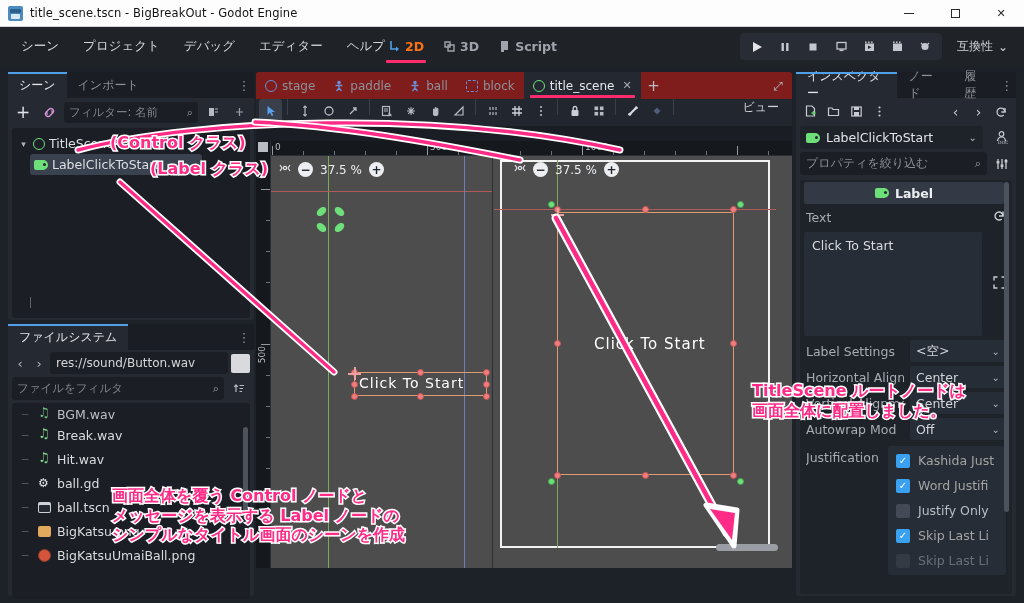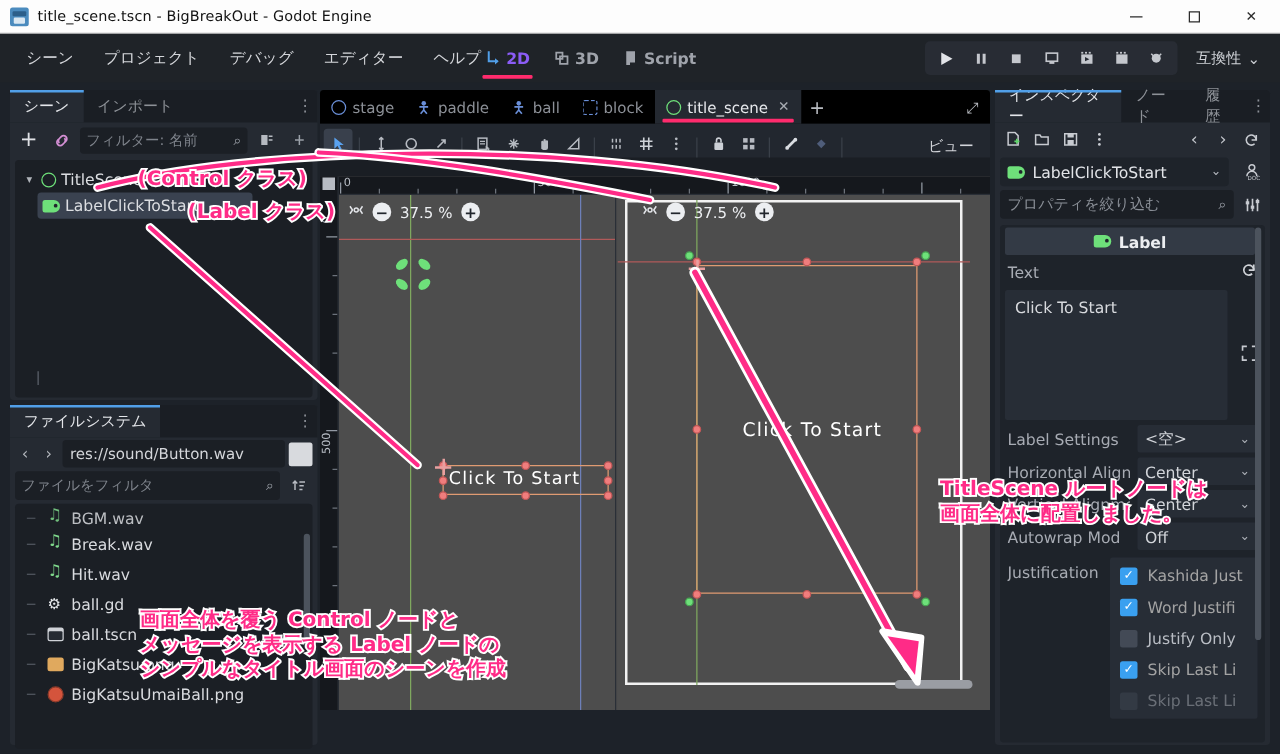--- a/index.html
+++ b/index.html
@@ -51,21 +51,21 @@
   .menu-item {
     padding:5px 11px; font-size:12.5px; color:#d4d6da; border-radius:3px;
     white-space:nowrap;
   }
 
   .main-tabs { position:absolute; left:380px; top:27px; height:39px; display:flex; align-items:center; gap:3px;}
   .main-tab {
     display:flex; align-items:center; gap:4px; padding:4px 8px;
     font-size:12.5px; font-weight:bold; color:#9fa3ab; position:relative; height:33px;
   }
-  .main-tab.active { color:#8b5cf6; }
+  .main-tab.active { color:#f97316; }
   .main-tab.active:after{
     content:""; position:absolute; left:6px; right:6px; bottom:0px; height:3px;
     background:#ff2b6d; border-radius:1px;
   }
   .main-tab .mt-ico { width:13px; height:13px; display:inline-block; position:relative;}
 
   .play-bar {
     position:absolute; left:740px; top:33px; height:27px;
     display:flex; align-items:center; gap:2px;
     background:#282c34; border-radius:4px; padding:0 4px;
@@ -163,41 +163,41 @@
   .ico-tscn:after{content:""; position:absolute; left:1px; top:3px; right:1px; bottom:1px; background:#252a32; border-radius:1px;}
   .ico-png { width:13px; height:11px; background:#e0a95e; border-radius:2px; flex:0 0 auto;}
   .ico-png2 { width:13px; height:13px; background:#d4543c; border-radius:50%; flex:0 0 auto; border:1px solid #8d3b2b;}
   .fs-scroll {
     position:absolute; right:2px; top:24px; width:5px; height:92px; background:#4c535d; border-radius:3px;
   }
 
   
   #center { position:absolute; left:256px; top:72px; width:536px; height:496px; background:#1a1e24; border-radius:3px;}
   .scene-tabs {
-    display:flex; align-items:flex-end; height:27px; background:#000000; gap:0px;
+    display:flex; align-items:flex-end; height:27px; background:#7f1d1d; gap:0px;
     border-top-left-radius:3px; border-top-right-radius:3px;
   }
   .stab {
     display:flex; align-items:center; gap:5px; height:27px; padding:0 9px;
     font-size:12px; color:#8c9097; position:relative;
   }
   .stab.active { background:#242931; color:#e6e8ec;}
   .stab.active:after{
     content:""; position:absolute; left:6px; right:6px; bottom:1px; height:3px;
     background:#ff2b6d; border-radius:1px;
   }
   .stab-x { margin-left:3px; font-size:11px; color:#a7abb2; }
   .stab-ico{ width:12px; height:12px; flex:0 0 auto; position:relative;}
   .ico-circ-blue{ border:1.6px solid #6a8fd8; border-radius:50%; }
   .ico-circ-green{ border:1.6px solid #6ee07a; border-radius:50%; }
   .ico-sq{ border:1.6px dashed #6a8fd8; border-radius:2px; }
   .stab-plus { width:26px; height:27px; display:flex; align-items:center; justify-content:center; color:#b9bcc2; font-size:15px;}
   .stab-fs { margin-left:auto; width:28px; height:27px; display:flex; align-items:center; justify-content:center; color:#b9bcc2; font-size:12px;}
 
-  .vp-toolbar { display:flex; align-items:flex-end; height:27px; background:#22272f; padding:0 3px; gap:1px;}
+  .vp-toolbar { display:flex; align-items:flex-start; height:27px; background:#22272f; padding:0 3px; gap:1px;}
   .vtb {
     width:23px; height:23px; display:flex; align-items:center; justify-content:center;
     color:#b6bac1; font-size:12px; border-radius:3px; flex:0 0 auto;
   }
   .vtb.on { background:#39404c; color:#5aa2ef; }
   .vsep { width:1px; height:16px; background:#3a4049; margin:0 4px; flex:0 0 auto;}
   .view-label { margin-left:auto; padding:0 10px; font-size:12px; color:#d2d4d9;}
 
   .ruler-h {
     position:relative; height:15px; background:#15181d; overflow:hidden;

